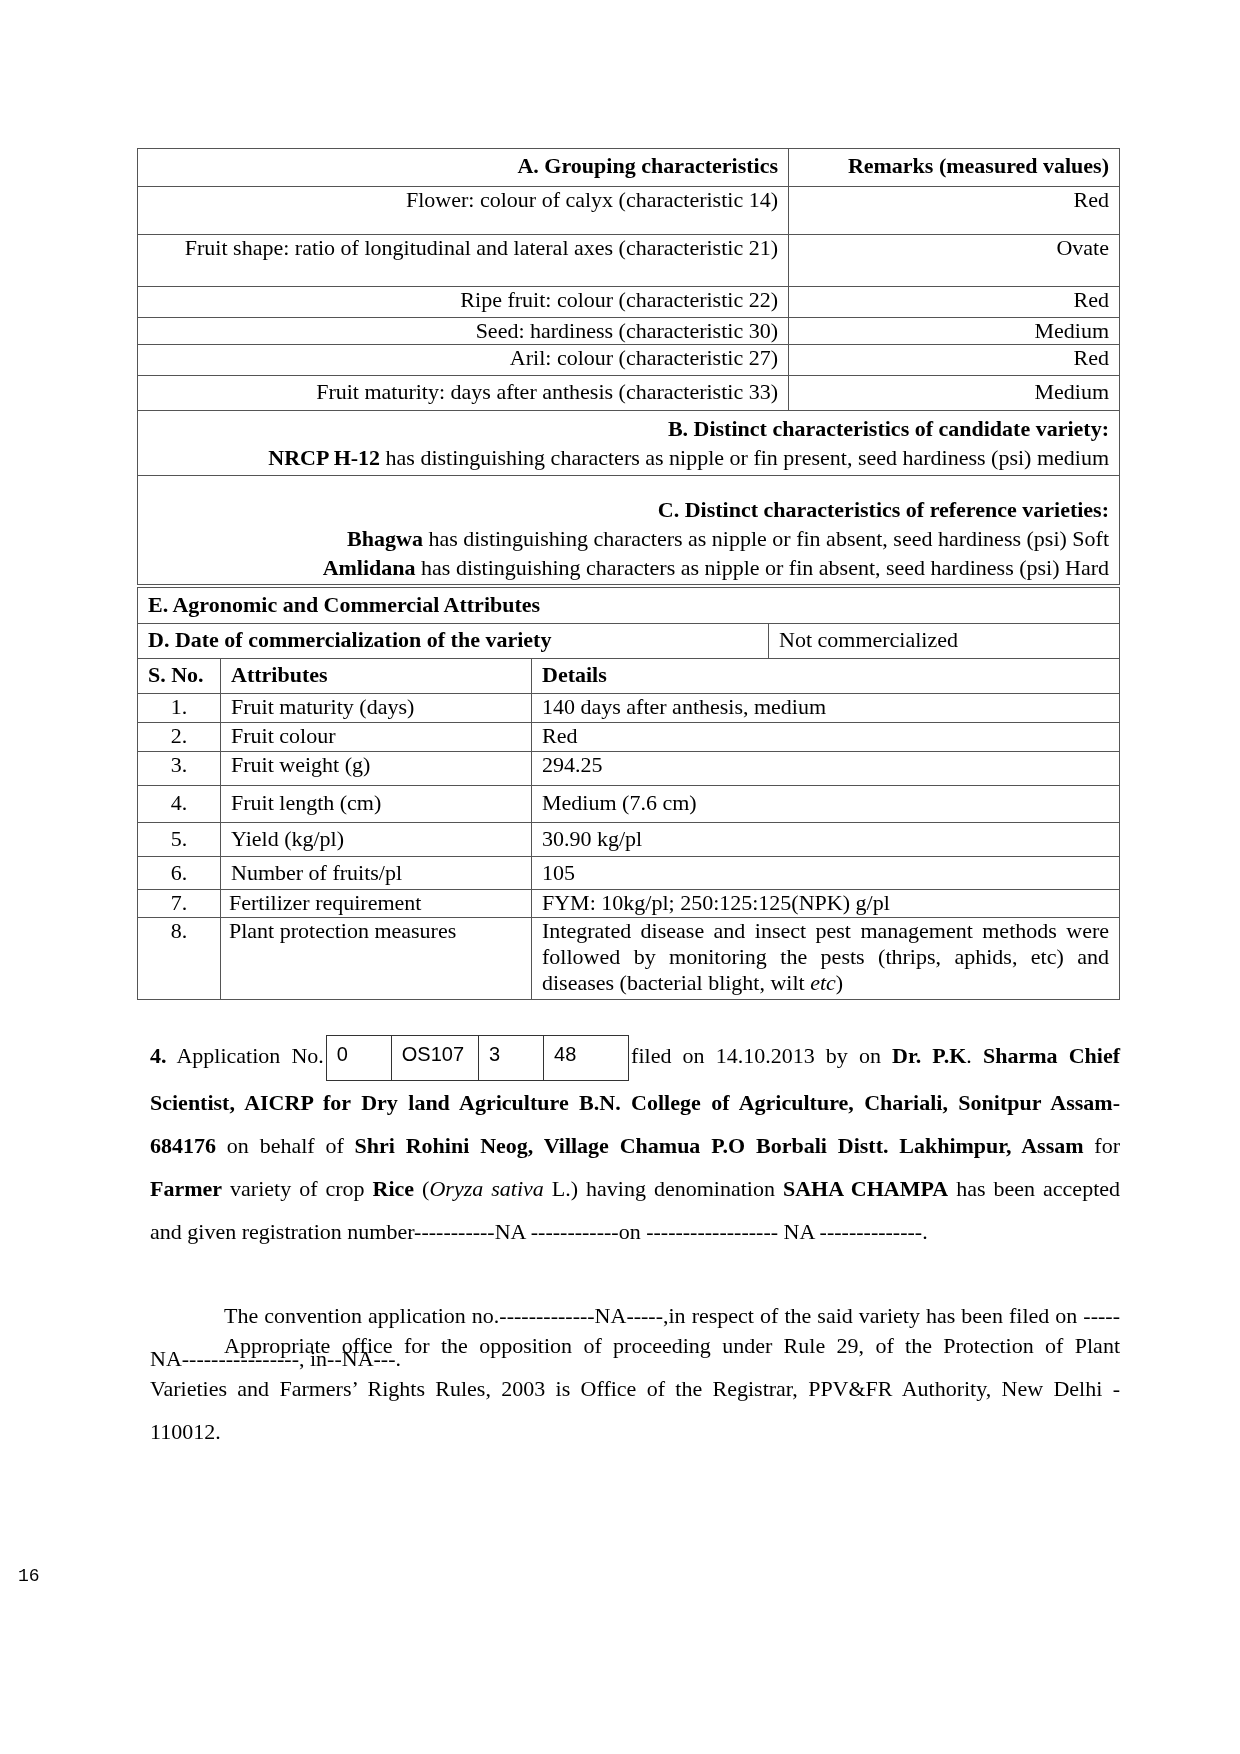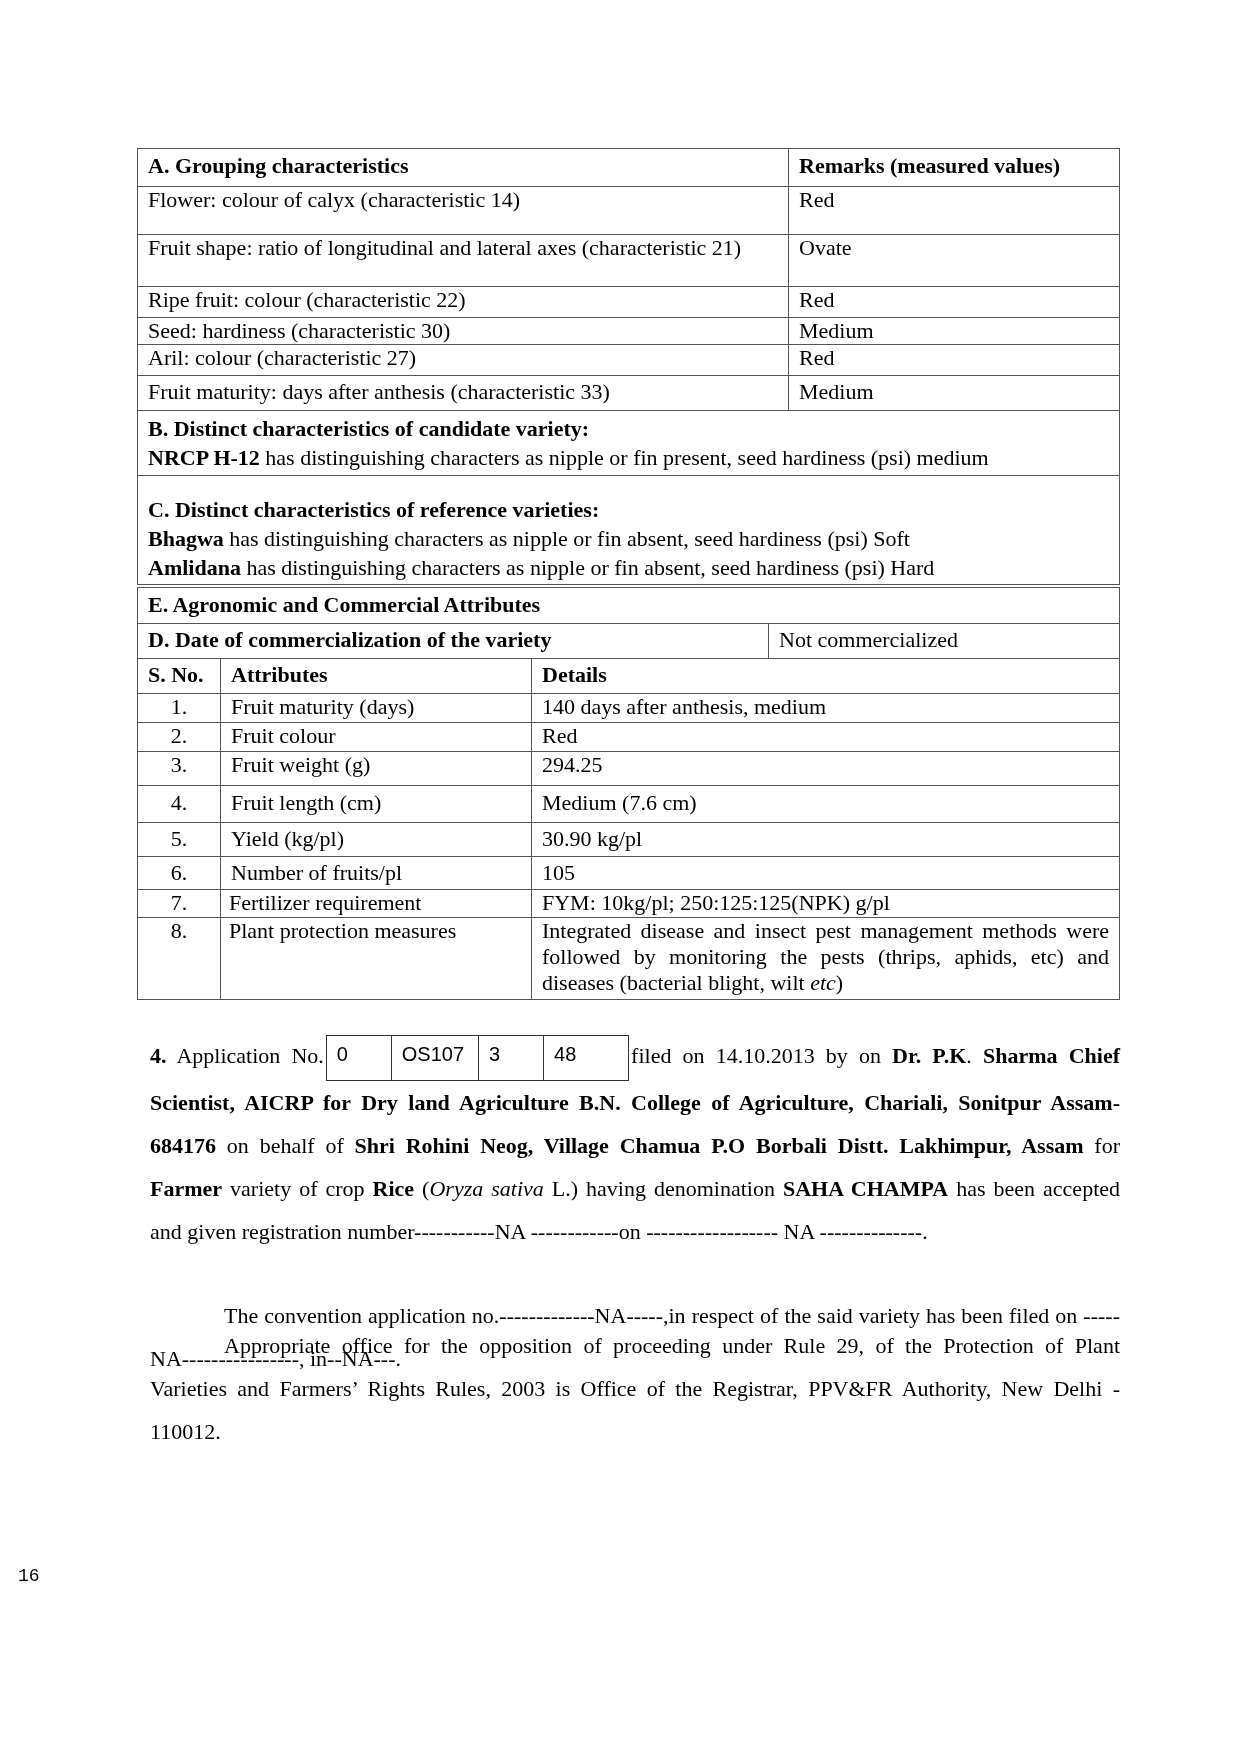--- a/index.html
+++ b/index.html
@@ -7,21 +7,21 @@
          font-family: "Liberation Serif", "DejaVu Serif", serif; color: #000; }
   .page { position: absolute; left: 0; top: 0; width: 1240px; height: 1754px; }
 
   table.grid { position: absolute; border-collapse: collapse; font-size: 22px; line-height: 26px; }
   table.grid td { border: 1.5px solid #555; padding: 0 10px; vertical-align: top; }
   .b { font-weight: bold; }
   .i { font-style: italic; }
   .center { text-align: center; }
   .just { text-align: justify; margin-top: 16px; }
 
-  #tableA { left: 137px; top: 148px; width: 983px; }
+  #tableA { left: 137px; top: 148px; width: 983px; text-align: right; }
   #tableA td.c1 { width: 630px; }
 
   .para { position: absolute; left: 150px; width: 970px; font-size: 22px; line-height: 43px; text-align: justify; }
   .indent { text-indent: 74px; }
 
   .appno { display: inline-flex; vertical-align: middle; border: 1.5px solid #333; height: 44px; margin: 0 2px; }
   .appno span { font-family: "Liberation Sans", "DejaVu Sans", sans-serif; font-size: 20px; padding: 4px 14px 0 10px;
                 border-right: 1.5px solid #333; min-width: 40px; line-height: 28px; }
   .appno span:last-child { border-right: none; min-width: 60px; }
 

